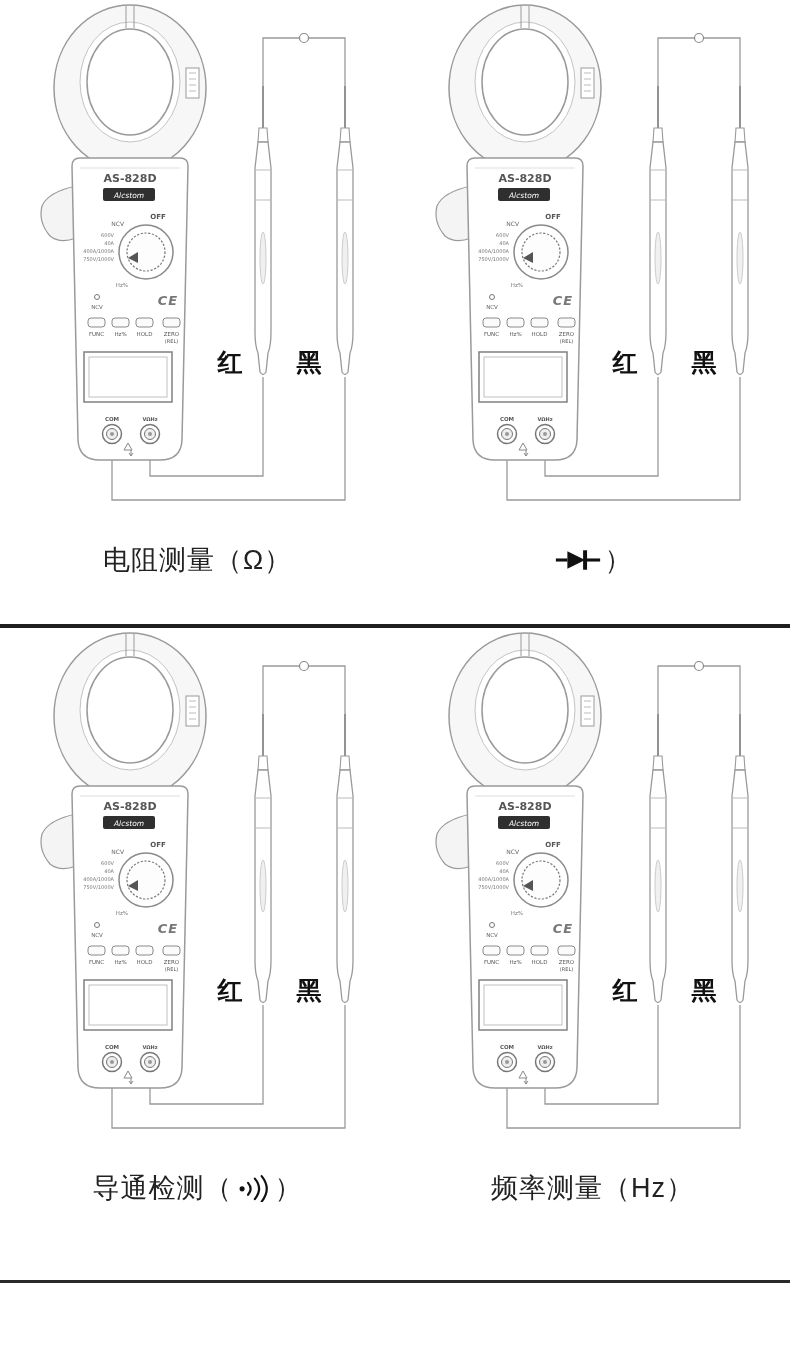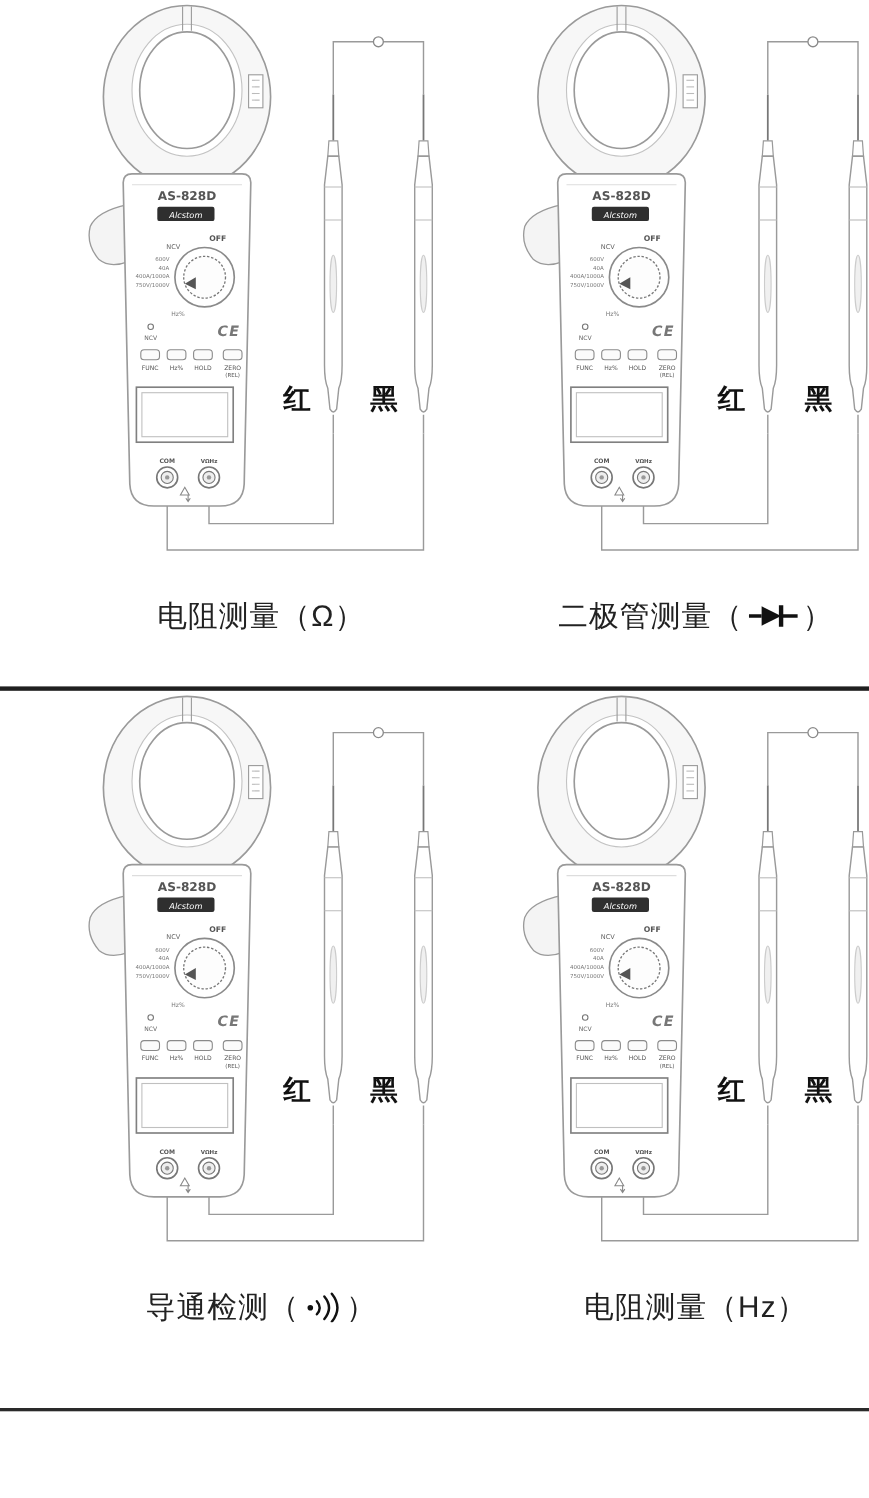--- a/index.html
+++ b/index.html
@@ -1,18 +1,18 @@
 <!DOCTYPE html>
 <html><head>
 <meta charset="utf-8">
 <style>
   html,body{margin:0;padding:0;background:#ffffff;}
   body{width:790px;height:1362px;font-family:"Liberation Sans","DejaVu Sans",sans-serif;}
   .sheet{width:790px;height:1362px;background:#fff;overflow:hidden;}
-  .row{display:grid;grid-template-columns:395px 395px;margin-left:40px;}
+  .row{display:grid;grid-template-columns:395px 395px;}
   .panel{display:flex;flex-direction:column;align-items:stretch;}
   .art{display:block;width:395px;height:520px;}
   .caption{height:80px;display:flex;align-items:center;justify-content:center;gap:2px;
            font-size:27px;color:#222222;letter-spacing:1px;font-weight:500;}
   .cap-icon{display:inline-block;vertical-align:middle;margin:0 2px;}
   .divider-top{height:4px;background:#1f1f1f;margin-top:24px;}
   .section-2{}
   .divider-bottom{height:3px;background:#2a2a2a;margin-top:52px;}
   .hidden-defs{position:absolute;width:0;height:0;overflow:hidden;}
 </style>
@@ -141,21 +141,20 @@
       <div class="caption">
         <span>电阻测量（Ω）</span>
       </div>
     </div>
 
     <div class="panel">
       <svg class="art" viewBox="0 0 395 520">
           <use href="#meter-figure"></use>
         </svg>
       <div class="caption">
-        <span>二极管测量（</span>
         <svg class="cap-icon" width="46" height="24" viewBox="0 0 52 26">
           <line x1="1" y1="13" x2="14" y2="13" stroke="#111111" stroke-width="3.5"></line>
           <path d="M14,3 L34,13 L14,23 Z" fill="#111111"></path>
           <line x1="34" y1="2" x2="34" y2="24" stroke="#111111" stroke-width="4.5"></line>
           <line x1="34" y1="13" x2="51" y2="13" stroke="#111111" stroke-width="3.5"></line>
         </svg>
         <span>）</span>
       </div>
     </div>
 
@@ -179,21 +178,21 @@
         </svg>
         <span>）</span>
       </div>
     </div>
 
     <div class="panel">
       <svg class="art" viewBox="0 0 395 520">
           <use href="#meter-figure"></use>
         </svg>
       <div class="caption">
-        <span>电阻测量（Hz）</span>
+        <span>频率测量（Hz）</span>
       </div>
     </div>
 
   </div>
 
   <div class="divider-bottom"></div>
 
 </div>
 
 </body></html>

